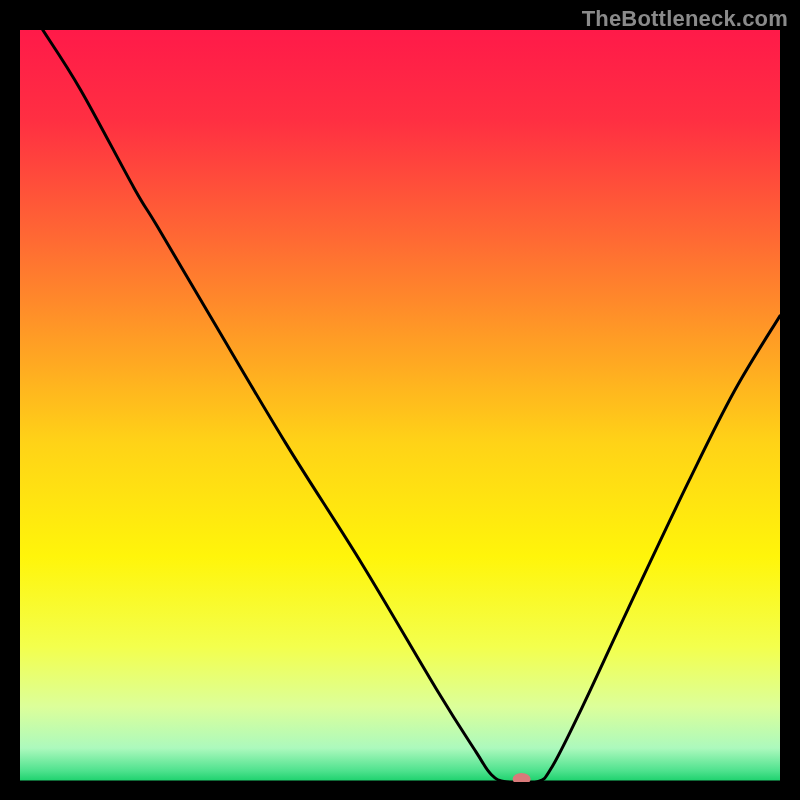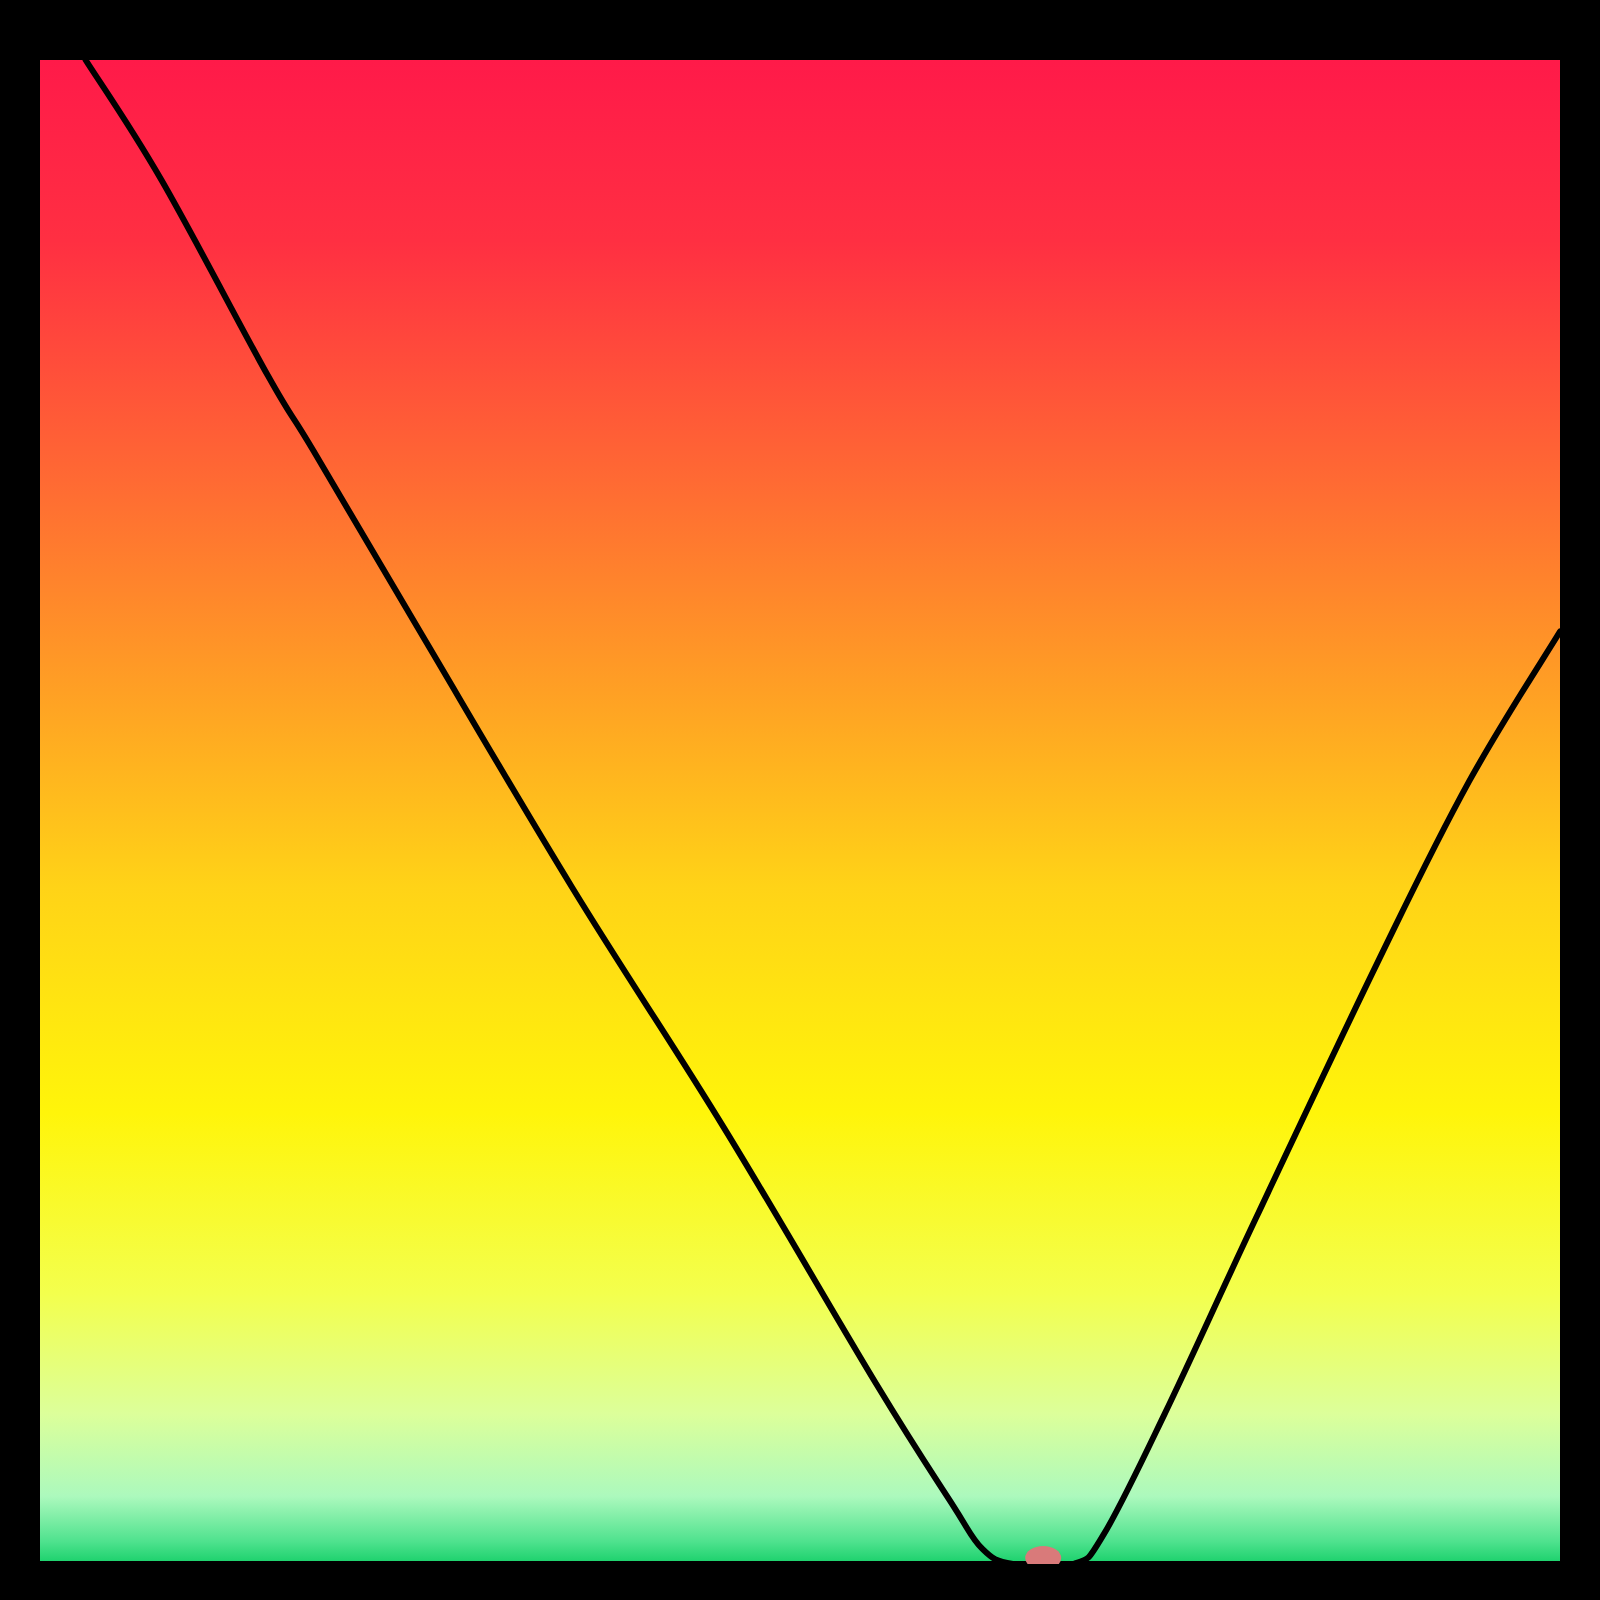--- a/index.html
+++ b/index.html
@@ -32,20 +32,21 @@
     top: 30px;
     width: 760px;
     height: 752px;
   }
   svg { display: block; }
 </style>
 </head>
 <body>
 
 <div class="container">
+  <div class="watermark">TheBottleneck.com</div>
   <div class="plot">
     <svg id="chart-svg" width="760" height="752" viewBox="0 0 760 752">
         <defs>
           <linearGradient id="bg-grad" x1="0" y1="0" x2="0" y2="1">
             <stop offset="0%" stop-color="#ff1a49"></stop>
             <stop offset="12%" stop-color="#ff2f42"></stop>
             <stop offset="28.000000000000004%" stop-color="#ff6a33"></stop>
             <stop offset="42%" stop-color="#ffa024"></stop>
             <stop offset="55.00000000000001%" stop-color="#ffd317"></stop>
             <stop offset="70%" stop-color="#fff50a"></stop>

